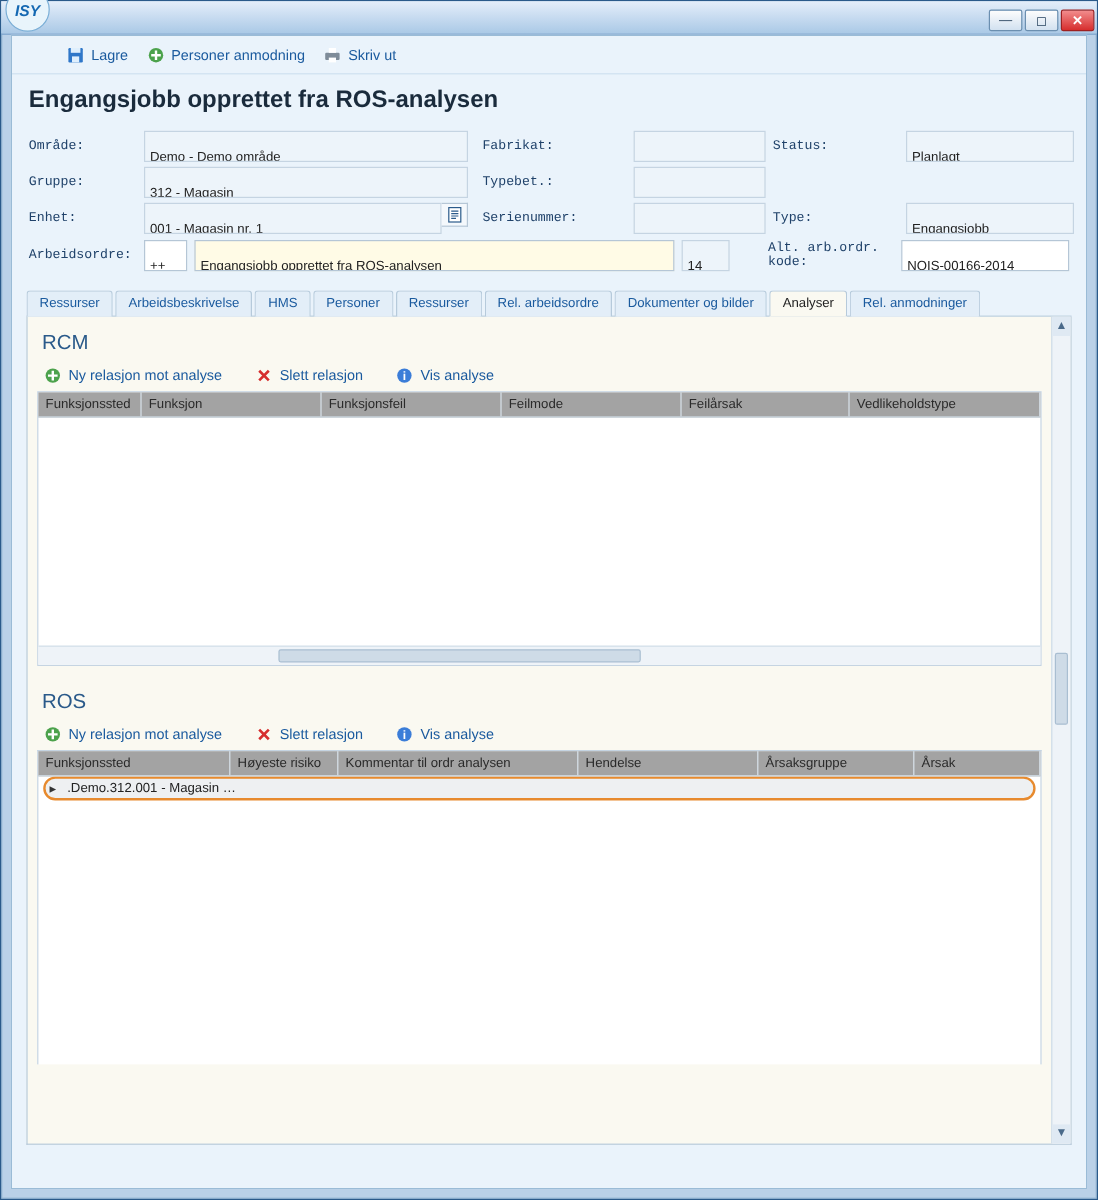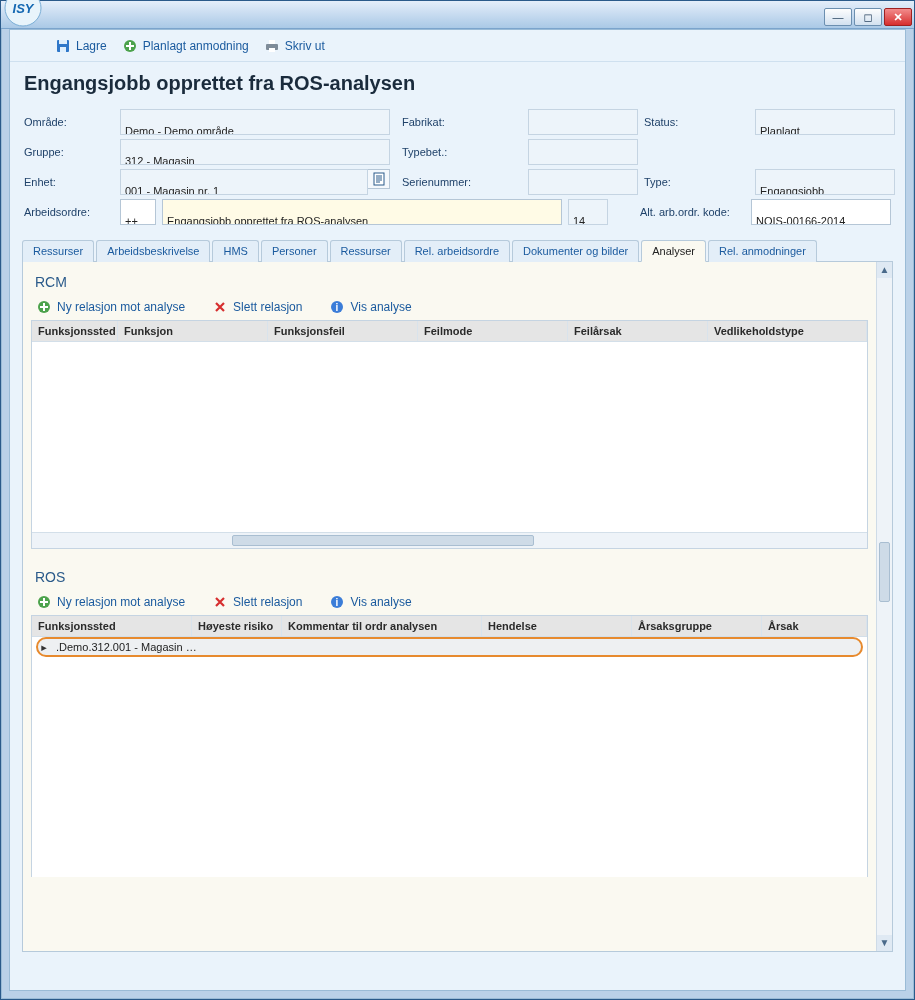--- a/index.html
+++ b/index.html
@@ -65,21 +65,21 @@
     padding: 10px 0 14px 14px;
   }
   
   .form-area { padding: 0 14px; }
   .form-grid {
     display:grid;
     grid-template-columns: 90px 270px 1fr 120px 1fr 105px 140px;
     gap: 6px 6px; align-items:center;
     margin-bottom: 4px;
   }
-  .f-label { color:#20426a; padding:2px 0; white-space:nowrap; }
+  .f-label { color:#20426a; padding:2px 0; white-space:nowrap;font-family:Liberation Mono, monospace; }
   .f-val {
     border: 1px solid #b5c6d6; background:#fff; height:16px; line-height:18px;
     padding: 12px 4px; overflow:hidden; white-space:nowrap;
   }
   .f-val.readonly { background:#edf4fa; border-color:#c5d4e2; }
   .f-val.yellow { background:#fffbe6; }
   .f-val.code { background:#fff; width: 36px; overflow:hidden; }
   .enhet-wrap { display:flex; }
   .enhet-wrap .f-val { flex:1; }
   .enhet-btn {
@@ -112,26 +112,26 @@
   .side-scroll .up, .side-scroll .down {
     position:absolute; left:0; right:0; height:16px;
     background:#dfe9f3; text-align:center; color:#4a6a8a;
     font-size:10px; line-height:16px;
   }
   .side-scroll .up { top:0; } .side-scroll .down { bottom:0; }
   .side-scroll .thumb { position:absolute; left:2px; right:2px; top:280px; height:60px;
      background:#cedbe7; border:1px solid #a9bed1; border-radius:2px; }
 
   .panel { margin-bottom: 16px; }
-  .panel-title { color:#2a5a8a; font-size:14px; font-weight:500; padding:4px 4px; }
+  .panel-title { color:#2a5a8a; font-size:17px; font-weight:500; padding:4px 4px; }
   .panel-toolbar { display:flex; gap:28px; padding:6px 6px; }
   .grid {
     border:1px solid #c5d4e2; background:#fff; width: calc(100% - 16px);
   }
-  .grid-head { display:flex; background:#e5e5e5; border-bottom:1px solid #d3dfe9;font-weight:bold; }
+  .grid-head { display:flex; background:#a3a3a3; border-bottom:1px solid #d3dfe9; }
   .grid-body { height:190px; overflow:hidden; position:relative; }
   .grid-scroll-h {
     height:16px; border-top:1px solid #d3dfe9; background:#eef3f8;
     position:relative;
   }
   .grid-scroll-h::before {
     content:''; position:absolute; left:200px; width:300px; top:2px; bottom:2px;
     background:#cedbe7; border:1px solid #a9bed1; border-radius:2px;
   }
   .gh {
@@ -188,21 +188,21 @@
         </span>
         <span>Lagre</span>
       </div>
       <div class="tb-btn">
         <span class="tb-icon icon-add">
           <svg viewBox="0 0 14 14">
               <circle cx="7" cy="7" r="6"></circle>
               <path d="M7 3v8M3 7h8"></path>
             </svg>
         </span>
-        <span>Planlagt anmodning</span>
+        <span>Personer anmodning</span>
       </div>
       <div class="tb-btn">
         <span class="tb-icon icon-print">
           <svg viewBox="0 0 14 14">
               <rect x="1" y="5" width="12" height="6" rx="1"></rect>
               <rect class="sheet" x="4" y="1" width="6" height="4"></rect>
               <rect class="sheet" x="4" y="9" width="6" height="4"></rect>
             </svg>
         </span>
         <span>Skriv ut</span>

